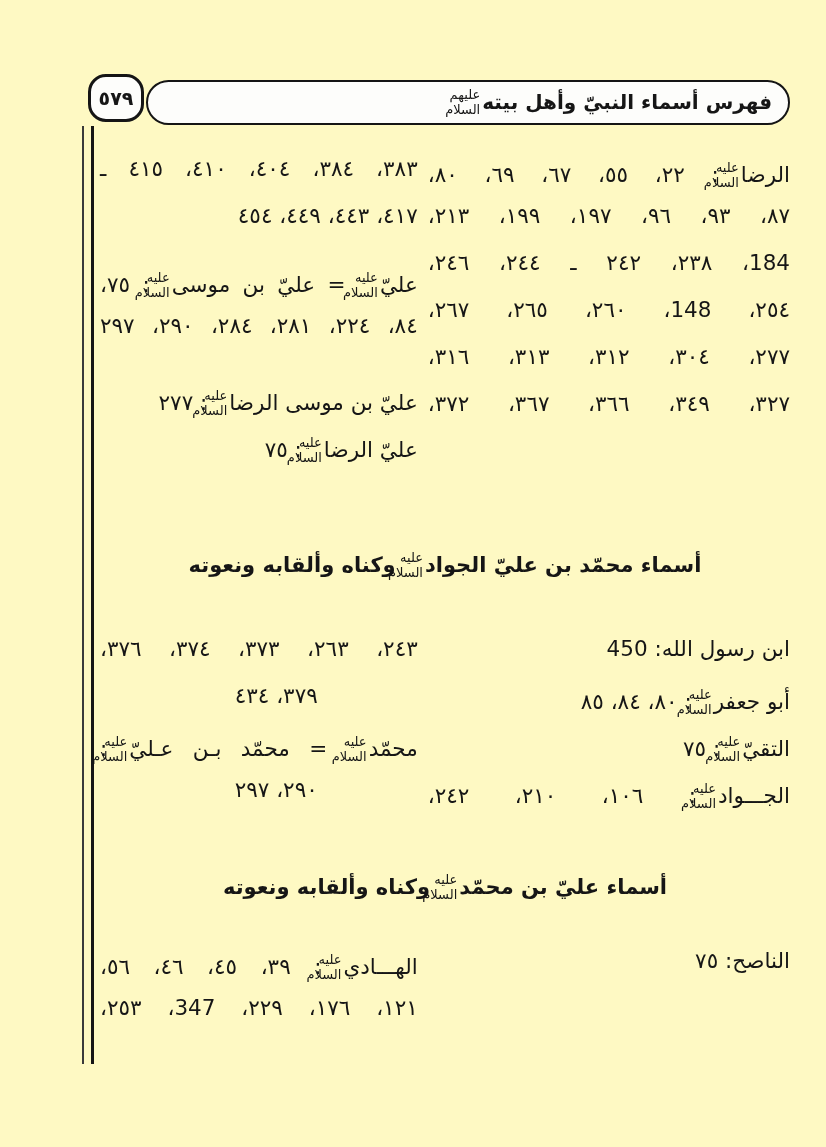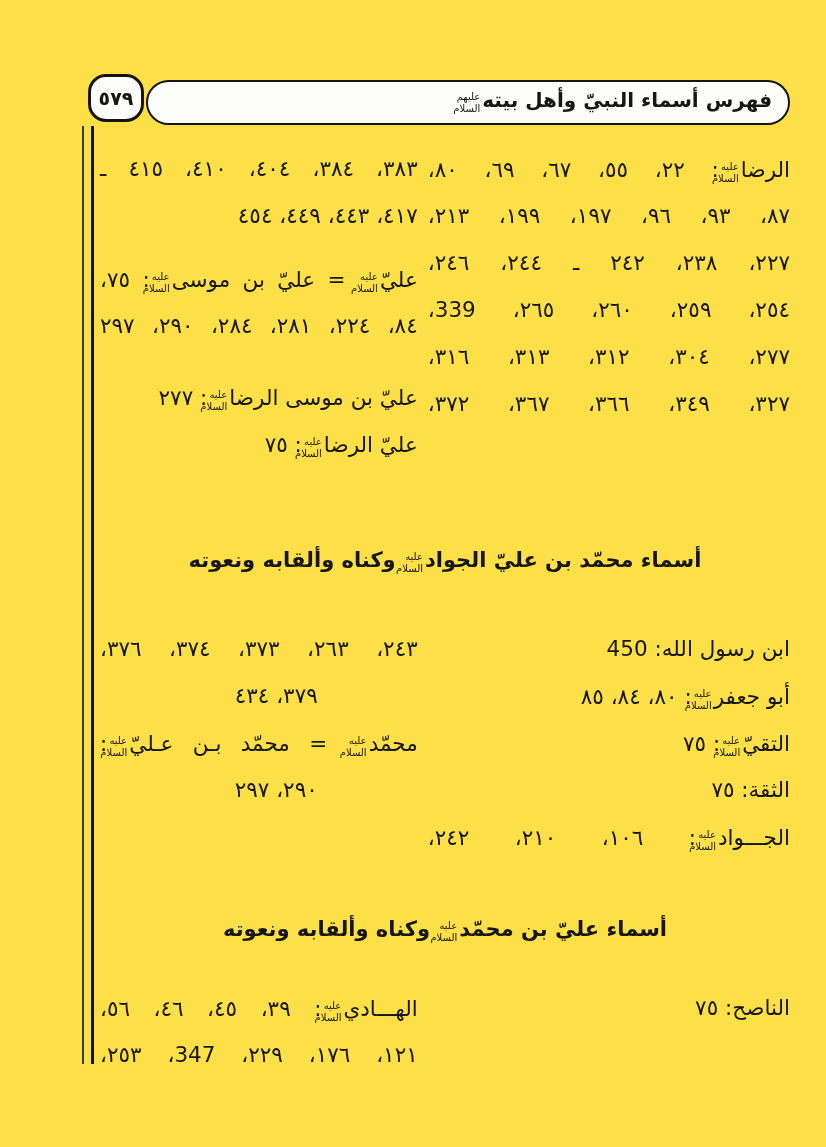--- a/index.html
+++ b/index.html
@@ -1,19 +1,19 @@
 <!DOCTYPE html>
 <html lang="ar" dir="rtl"><head>
 <meta charset="utf-8">
 <style>
   html,body{margin:0;padding:0;background:#e9e8e4;}
   .page{
     position:relative;
     width:826px;height:1147px;
-    background:#fde047;
+    background:#fef9c3;
     color:#161616;
     font-family:"DejaVu Sans", sans-serif;
     direction:rtl;
     overflow:hidden;
   }
   
   .page-number-badge{
     position:absolute;top:74px;left:88px;
     width:56px;height:48px;box-sizing:border-box;
     border:3px solid #151515;border-radius:18px;
@@ -64,23 +64,23 @@
     text-align:center;
     font-size:21px;font-weight:bold;
     line-height:42px;height:42px;
   }
   .heading-1{margin:68px 0 48px 0;}
   .heading-2{margin:44px 0 38px 0;}
   
   .honorific{
     display:inline-block;
     width:18px;
-    font-size:10px;font-weight:normal;
+    font-size:13px;font-weight:normal;
     line-height:1.15;
-    text-align:center;
+    text-align:left;
     vertical-align:-5px;
     margin:16px 2px;
     white-space:normal;
   }
 </style>
 </head>
 <body>
 
 <div class="page">
 
@@ -92,43 +92,42 @@
   </div>
 
   <div class="margin-rules"></div>
 
   <div class="content">
 
     <div class="cols">
       <div class="col col-r">
         <div class="ln just">الرضا<span class="honorific">عليه السلام</span>: ٢٢، ٥٥، ٦٧، ٦٩، ٨٠،</div>
         <div class="ln just">٨٧، ٩٣، ٩٦، ١٩٧، ١٩٩، ٢١٣،</div>
-        <div class="ln just">٢٢٧، ٢٣٨، ٢٤٢ ـ ٢٤٤، ٢٤٦،</div>
-        <div class="ln just">٢٥٤، ٢٥٩، ٢٦٠، ٢٦٥، 339،</div>
+        <div class="ln just">184، ٢٣٨، ٢٤٢ ـ ٢٤٤، ٢٤٦،</div>
+        <div class="ln just">٢٥٤، 148، ٢٦٠، ٢٦٥، ٢٦٧،</div>
         <div class="ln just">٢٧٧، ٣٠٤، ٣١٢، ٣١٣، ٣١٦،</div>
         <div class="ln just">٣٢٧، ٣٤٩، ٣٦٦، ٣٦٧، ٣٧٢،</div>
       </div>
       <div class="col col-l">
         <div class="ln just">٣٨٣، ٣٨٤، ٤٠٤، ٤١٠، ٤١٥ ـ</div>
         <div class="ln">٤١٧، ٤٤٣، ٤٤٩، ٤٥٤</div>
         <div class="ln just mt16">عليّ<span class="honorific">عليه السلام</span> = عليّ بن موسى<span class="honorific">عليه السلام</span>: ٧٥،</div>
         <div class="ln just">٨٤، ٢٢٤، ٢٨١، ٢٨٤، ٢٩٠، ٢٩٧</div>
         <div class="ln mt24">عليّ بن موسى الرضا<span class="honorific">عليه السلام</span>: ٢٧٧</div>
         <div class="ln">عليّ الرضا<span class="honorific">عليه السلام</span>: ٧٥</div>
       </div>
     </div>
 
     <div class="section-heading heading-1">أسماء محمّد بن عليّ الجواد<span class="honorific">عليه السلام</span> وكناه وألقابه ونعوته</div>
 
     <div class="cols">
       <div class="col col-r">
         <div class="ln">ابن رسول الله: 450</div>
         <div class="ln">أبو جعفر<span class="honorific">عليه السلام</span>: ٨٠، ٨٤، ٨٥</div>
         <div class="ln">التقيّ<span class="honorific">عليه السلام</span>: ٧٥</div>
-        <div class="ln">الثقة: ٧٥</div>
         <div class="ln just">الجـــواد<span class="honorific">عليه السلام</span>: ١٠٦، ٢١٠، ٢٤٢،</div>
       </div>
       <div class="col col-l">
         <div class="ln just">٢٤٣، ٢٦٣، ٣٧٣، ٣٧٤، ٣٧٦،</div>
         <div class="ln ind">٣٧٩، ٤٣٤</div>
         <div class="ln just">محمّد<span class="honorific">عليه السلام</span> = محمّد بـن عـليّ<span class="honorific">عليه السلام</span>:</div>
         <div class="ln ind">٢٩٠، ٢٩٧</div>
       </div>
     </div>
 

